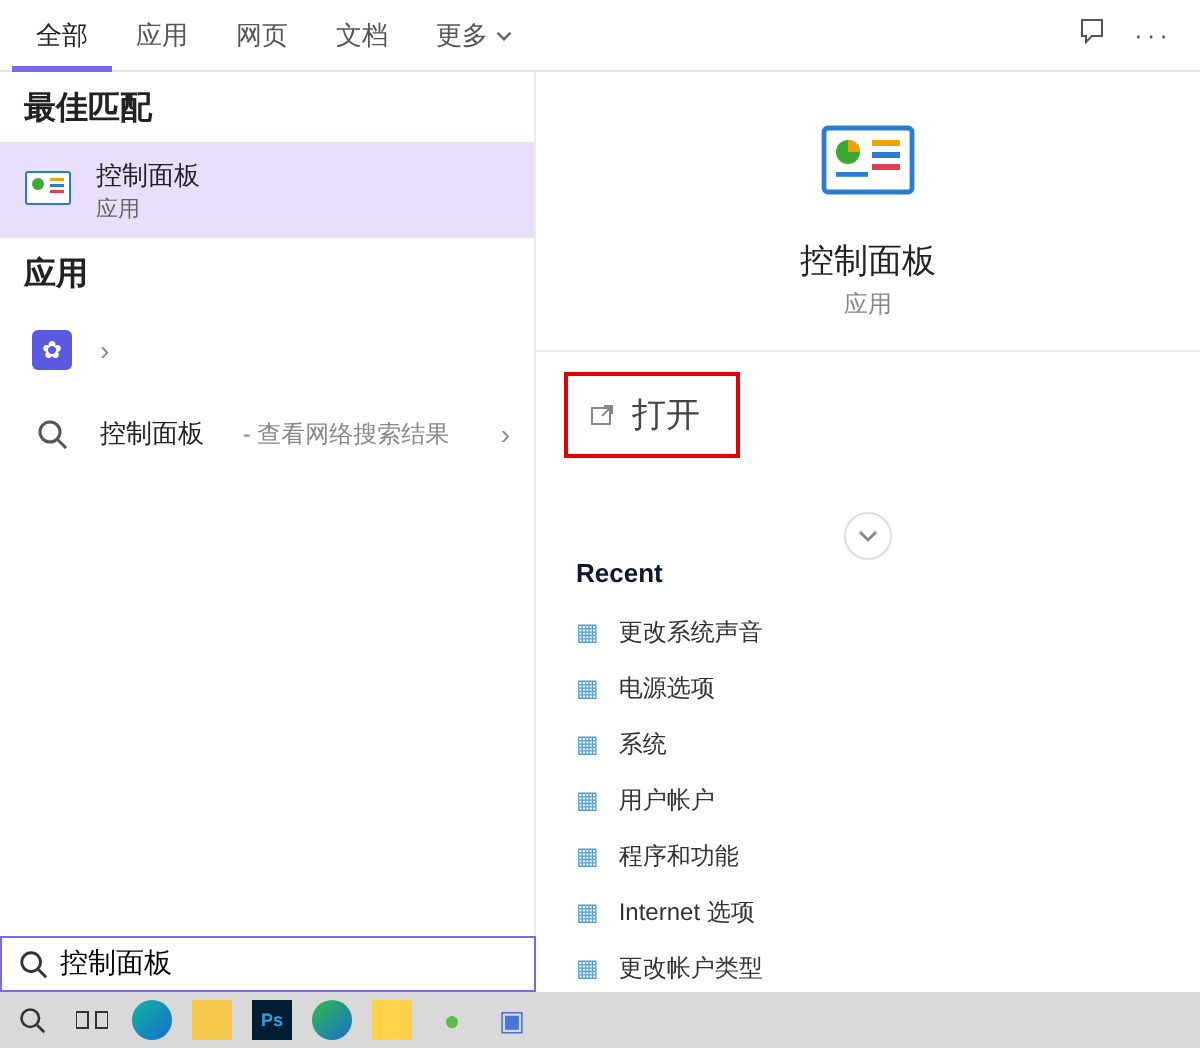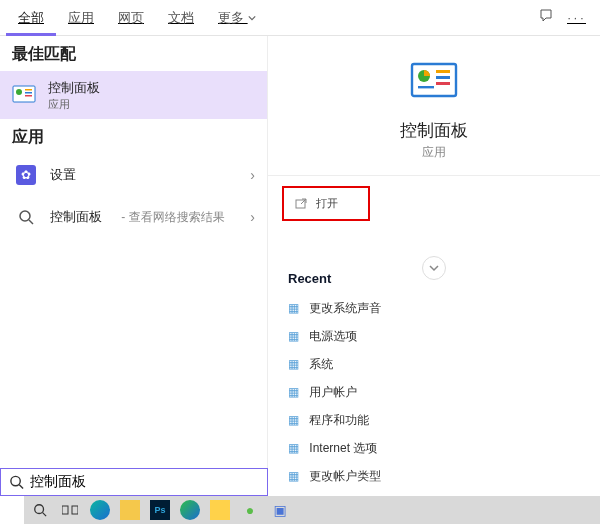--- a/index.html
+++ b/index.html
@@ -1,17 +1,17 @@
 <!DOCTYPE html>
 <html><head>
 <meta charset="utf-8">
 <style>
   * { box-sizing: border-box; margin: 0; padding: 0; }
   body { font-family: "Microsoft YaHei", "Segoe UI", sans-serif; font-size: 13px; background: #fff; width: 600px; height: 524px; overflow: hidden; position: relative; }
-  .tabs { display: flex; align-items: center; height: 36px; border-bottom: 1px solid #e4e4e4; padding: 0 6px; text-decoration: underline; }
+  .tabs { display: flex; align-items: center; height: 36px; border-bottom: 1px solid #e4e4e4; padding: 0 6px; }
   .tab { padding: 0 12px; height: 36px; line-height: 36px; color: #555; cursor: pointer; }
   .tab.active { border-bottom: 3px solid #7b68ee; color: #222; }
   .tabs-right { margin-left: auto; display: flex; align-items: center; gap: 12px; padding-right: 8px; color: #666; }
   .drop-icon svg { vertical-align: middle; }
   .main { display: flex; height: calc(524px - 36px - 28px); }
   .left { width: 268px; border-right: 1px solid #ededed; overflow: hidden; }
   .right { flex: 1; overflow-y: auto; position: relative; }
   .section-title { font-weight: bold; font-size: 16px; padding: 8px 12px 6px; color: #222; }
   .best-item { display: flex; align-items: center; height: 48px; background: #e9dffb; padding: 0 10px; }
   .icon-box { width: 28px; height: 28px; display: flex; align-items: center; justify-content: center; margin-right: 10px; }
@@ -20,29 +20,29 @@
   .list-item { display: flex; align-items: center; height: 42px; padding: 0 12px; cursor: pointer; }
   .list-item .lbl { flex: 1; font-size: 13px; color: #222; }
   .list-item .sublbl { color: #888; font-size: 12px; margin-left: 16px; }
   .chev { color: #888; font-size: 14px; }
   .cp-icon { width: 24px; height: 24px; }
   .cp-icon-lg { width: 48px; height: 48px; }
   .gear-icon { width: 20px; height: 20px; background: #5a5ae0; border-radius: 3px; display: flex; align-items: center; justify-content: center; color: #fff; font-size: 12px; }
   .right-header { display: flex; flex-direction: column; align-items: center; padding: 22px 0 14px; border-bottom: 1px solid #ededed; position: relative; }
   .right-header-title { font-size: 17px; color: #222; margin-top: 10px; }
   .right-header-sub { font-size: 12px; color: #888; margin-top: 2px; }
-  .open-row { border: 2px solid #e40000; margin: 10px 14px 6px; padding: 8px 10px; display: flex; align-items: center; width: 88px; cursor: pointer; color: #444; font-size: 11px; }
+  .open-row { border: 2px solid #e40000; margin: 10px 14px 6px; padding: 8px 10px; display: flex; align-items: center; width: 88px; cursor: pointer; color: #444; font-size: 17px; }
   .open-row svg { margin-right: 8px; }
   .fold { position: absolute; left: 50%; transform: translateX(-50%); top: 220px; width: 24px; height: 24px; border: 1px solid #ddd; border-radius: 50%; display: flex; align-items: center; justify-content: center; color: #888; background: #fff; }
   .recent-title { font-weight: bold; font-size: 13px; padding: 44px 20px 8px; color: #0f172a; }
   .recent-item { display: flex; align-items: center; height: 28px; padding: 0 20px; font-size: 12px; color: #333; cursor: pointer; }
   .recent-item .mini-icon { margin-right: 10px; color: #58a0d8; font-size: 12px; }
   .search-bar { position: absolute; bottom: 28px; left: 0; width: 268px; height: 28px; border: 1.5px solid #7b68ee; display: flex; align-items: center; padding: 0 8px; background: #fff; }
   .search-bar input { border: none; outline: none; font-size: 14px; padding-left: 6px; width: 100%; font-family: inherit; }
-  .taskbar { position: absolute; bottom: 0; left: 0; right: 0; height: 28px; background: #d9d9d9; display: flex; align-items: center; padding: 0 6px; gap: 10px; margin-left: 24px; }
+  .taskbar { position: absolute; bottom: 0; left: 0; right: 0; height: 28px; background: #d9d9d9; display: flex; align-items: center; padding: 0 6px; gap: 10px; }
   .tb-item { width: 20px; height: 20px; display: flex; align-items: center; justify-content: center; font-size: 14px; }
   .search-circle { width: 16px; height: 16px; }
 </style>
 </head>
 <body>
 
 <div class="tabs">
   <div class="tab active">全部</div>
   <div class="tab">应用</div>
   <div class="tab">网页</div>
@@ -79,21 +79,20 @@
         <div class="title">控制面板</div>
         <div class="sub">应用</div>
       </div>
     </div>
 
     <div class="section-title">应用</div>
     <div class="list-item">
       <div class="icon-box">
           <div class="gear-icon">✿</div>
         </div>
-      <div class="lbl">设置</div>
       <div class="chev">›</div>
     </div>
 
     <div class="list-item">
       <div class="icon-box">
         <svg width="16" height="16" viewBox="0 0 16 16">
             <circle cx="7" cy="7" r="5" fill="none" stroke="#555" stroke-width="1.5"></circle>
             <line x1="11" y1="11" x2="15" y2="15" stroke="#555" stroke-width="1.5"></line>
           </svg>
       </div>

